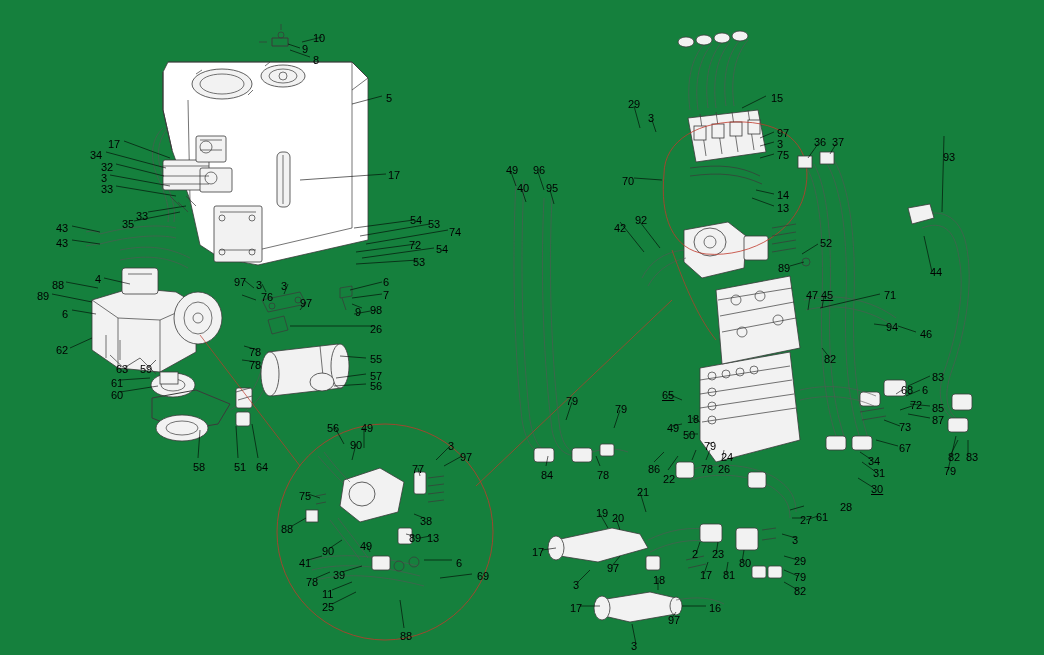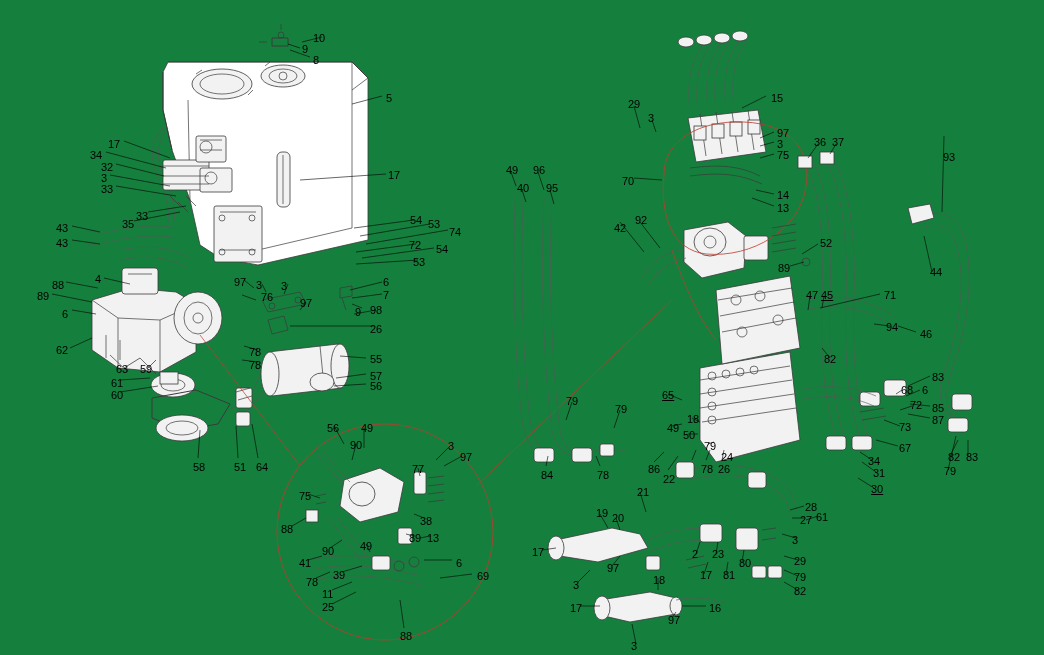--- a/index.html
+++ b/index.html
@@ -546,21 +546,21 @@
       <div class="callout" style="left: 910px; top: 400px;">72</div>
       <div class="callout" style="left: 932px; top: 415px;">87</div>
       <div class="callout" style="left: 899px; top: 422px;">73</div>
       <div class="callout" style="left: 899px; top: 443px;">67</div>
       <div class="callout" style="left: 948px; top: 452px;">82</div>
       <div class="callout" style="left: 966px; top: 452px;">83</div>
       <div class="callout" style="left: 944px; top: 466px;">79</div>
       <div class="callout" style="left: 868px; top: 456px;">34</div>
       <div class="callout" style="left: 873px; top: 468px;">31</div>
       <div class="callout" style="left: 871px; top: 484px; text-decoration: underline;">30</div>
-      <div class="callout" style="left: 805px; top: 502px;">28</div>
+      <div class="callout" style="left: 840px; top: 502px;">28</div>
       <div class="callout" style="left: 800px; top: 515px;">27</div>
       <div class="callout" style="left: 816px; top: 512px;">61</div>
       <div class="callout" style="left: 792px; top: 535px;">3</div>
       <div class="callout" style="left: 794px; top: 556px;">29</div>
       <div class="callout" style="left: 794px; top: 572px;">79</div>
       <div class="callout" style="left: 794px; top: 586px;">82</div>
       <div class="callout" style="left: 596px; top: 508px;">19</div>
       <div class="callout" style="left: 612px; top: 513px;">20</div>
       <div class="callout" style="left: 637px; top: 487px;">21</div>
       <div class="callout" style="left: 532px; top: 547px;">17</div>

